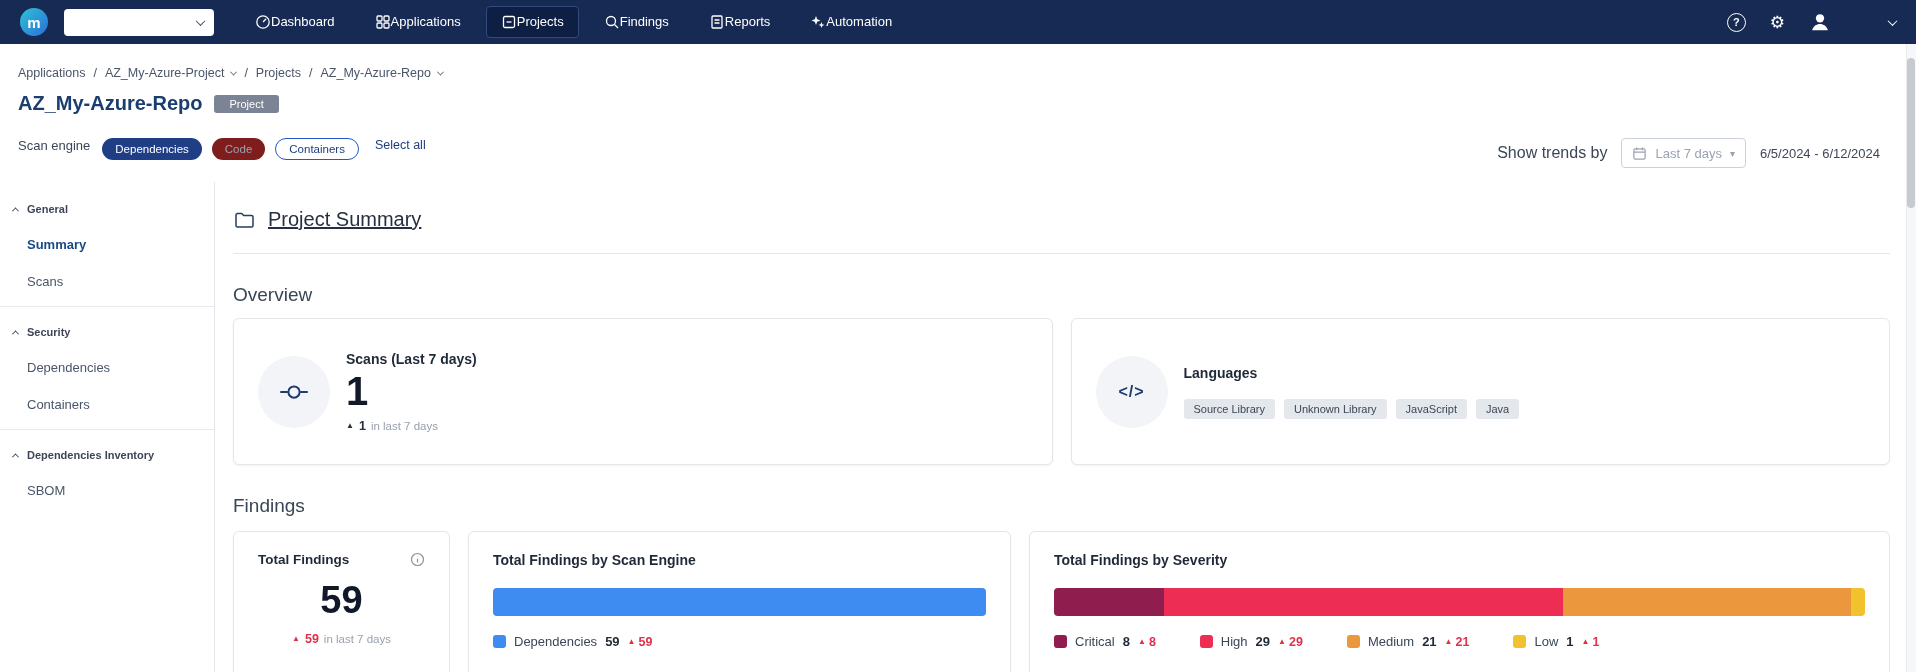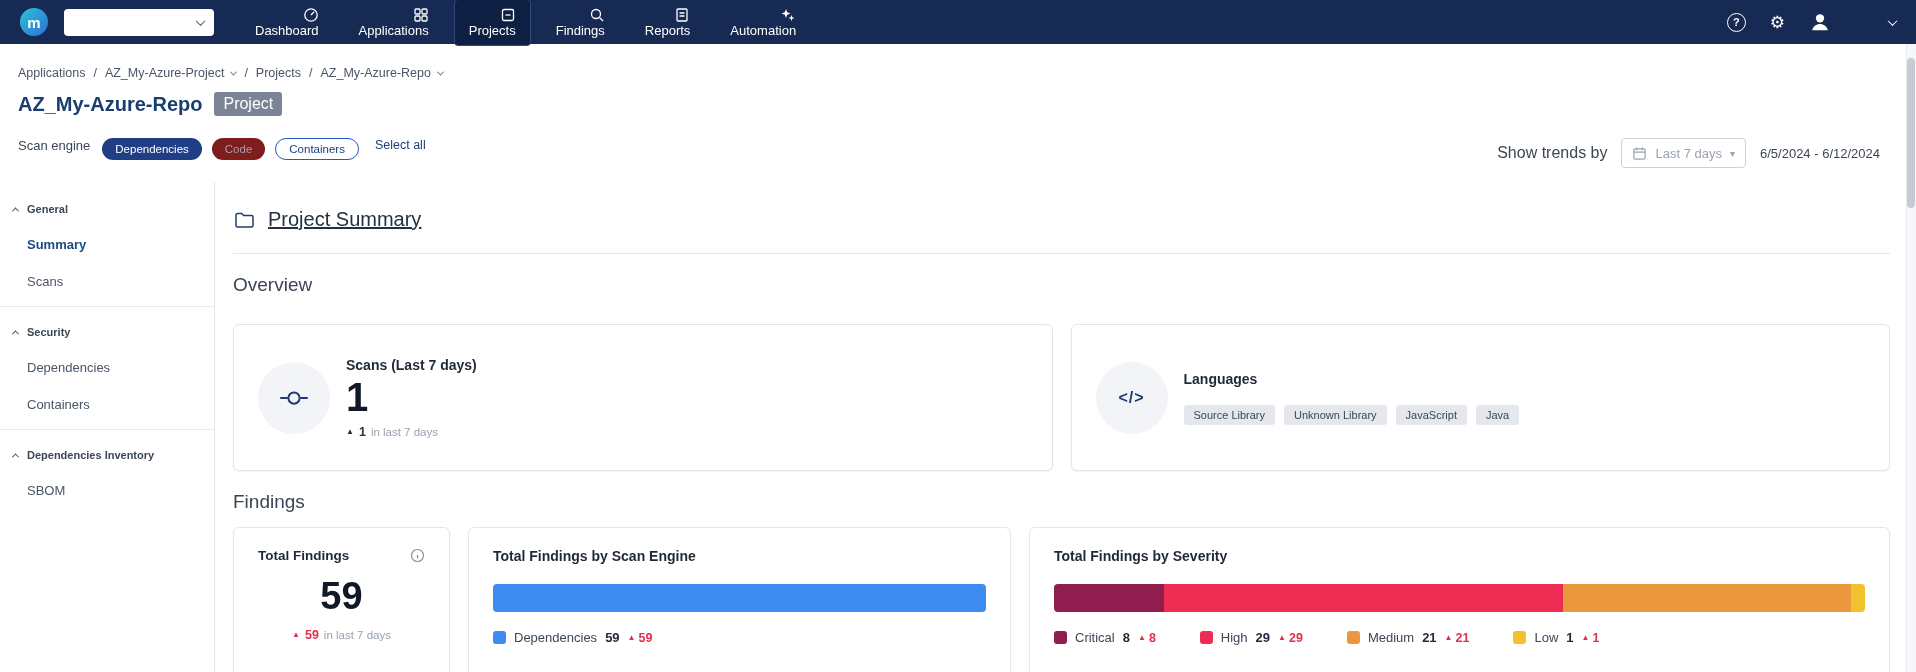--- a/index.html
+++ b/index.html
@@ -8,22 +8,22 @@
 
   
   .navbar{position:absolute;left:0;top:0;width:100%;height:44px;background:#172a54;
     display:flex;align-items:center;padding:0 20px;}
   .logo{width:28px;height:28px;border-radius:50%;background:linear-gradient(135deg,#2fc3d6,#2a6fd8);
     color:#fff;font-weight:bold;font-size:15px;display:flex;align-items:center;justify-content:center;
     margin-right:16px;flex:none;cursor:pointer;}
   .org-selector{width:150px;height:27px;background:#fff;border-radius:4px;display:flex;
     align-items:center;justify-content:flex-end;padding:0 10px;margin-right:26px;color:#44506b;cursor:pointer;}
   .nav-items{display:flex;align-items:center;gap:10px;}
-  .nav-item{display:flex;align-items:flex-end;color:#fff;font-size:13px;
-    padding:7px 14px;border-radius:4px;border:1px solid transparent;cursor:pointer;white-space:nowrap;flex-direction:column;}
+  .nav-item{display:flex;align-items:flex-start;color:#fff;font-size:13px;
+    padding:7px 14px;border-radius:4px;border:1px solid transparent;cursor:pointer;white-space:nowrap;}
   .nav-item.active{background:#0e1f44;border-color:#31497f;}
   .nav-item svg{flex:none;}
   .nav-right{margin-left:auto;display:flex;align-items:center;gap:24px;color:#fff;}
   .help-badge{width:19px;height:19px;border:1.5px solid #fff;border-radius:50%;font-size:11px;
     display:flex;align-items:center;justify-content:center;font-weight:bold;cursor:pointer;}
   .gear{font-size:17px;line-height:1;cursor:pointer;}
   .avatar{cursor:pointer;display:flex;}
   .nav-chev{margin-left:34px;cursor:pointer;display:flex;}
 
   
@@ -34,21 +34,21 @@
   .chev.sm{width:5px;height:5px;border-width:1.4px;}
 
   
   .breadcrumb{position:absolute;left:18px;top:66px;display:flex;align-items:center;gap:8px;
     font-size:12.5px;color:#4a5568;}
   .breadcrumb a{color:#4a5568;text-decoration:none;cursor:pointer;}
   .bc-chev{color:#6b7280;display:inline-flex;margin-left:-1px;cursor:pointer;}
 
   .title-row{position:absolute;left:18px;top:92px;display:flex;align-items:center;gap:12px;}
   .page-title{font-size:20px;font-weight:700;color:#1a3e6f;}
-  .type-badge{background:#7a8494;color:#fff;font-size:16px;padding:3px 9px;border-radius:3px;}
+  .type-badge{background:#7a8494;color:#fff;font-size:11px;padding:3px 15px;border-radius:3px;}
 
   .scan-row{position:absolute;left:18px;right:36px;top:138px;height:30px;display:flex;align-items:flex-start;gap:10px;}
   .scan-label{font-size:13px;color:#3c4657;margin-right:2px;}
   .pill{height:22px;display:inline-flex;align-items:center;padding:0 13px;border-radius:12px;
     font-size:11.5px;cursor:pointer;white-space:nowrap;}
   .pill.selected{background:#203e85;color:#fff;}
   .pill.disabled{background:#7f1d1d;color:#9aa3b2;cursor:default;}
   .pill.outline{background:#fff;border:1.5px solid #2458c5;color:#1c3f7e;}
   .select-all{font-size:12.5px;color:#1c3f7e;margin-left:6px;cursor:pointer;}
   .scan-right{margin-left:auto;display:flex;align-items:center;gap:14px;}
@@ -64,22 +64,22 @@
   .sb-head{display:flex;align-items:center;gap:9px;padding:13px 10px 11px 13px;font-size:11px;
     font-weight:700;color:#3c4657;cursor:pointer;}
   .sb-item{padding:11px 10px 11px 27px;font-size:13px;color:#4a5568;cursor:pointer;}
   .sb-item.active{color:#1a4a85;font-weight:700;}
   .sb-div{border:0;border-top:1px solid #e7eaef;margin:6px 0;}
 
   
   .main{position:absolute;left:233px;top:182px;right:26px;}
   .ps-header{display:flex;align-items:center;gap:13px;margin-top:26px;font-size:20px;color:#243041;text-decoration:underline;}
   .main-div{border:0;border-top:1px solid #e3e6eb;margin-top:22px;}
-  .section-h{margin-top:20px;font-size:19px;font-weight:500;color:#3a4556;}
-  .cards{display:flex;gap:18px;margin-top:28px;}
+  .section-h{margin-top:30px;font-size:19px;font-weight:500;color:#3a4556;}
+  .cards{display:flex;gap:18px;margin-top:12px;}
   .card{background:#fff;border:1px solid #e3e6eb;border-radius:6px;box-shadow:0 1px 2px rgba(16,24,40,.05);}
   .ov-card{flex:1;height:147px;display:flex;align-items:center;padding:0 24px;gap:16px;}
   .icon-circle{width:72px;height:72px;border-radius:50%;background:#f2f4f7;display:flex;
     align-items:center;justify-content:center;flex:none;color:#1e3a6e;}
   .code-glyph{font-size:16px;font-weight:700;color:#1e3a6e;letter-spacing:1px;}
   .card-title{font-size:14px;font-weight:700;color:#1f2937;}
   .big-val{font-size:40px;font-weight:700;color:#111827;line-height:1.1;margin-top:2px;}
   .trend{display:flex;align-items:center;gap:5px;margin-top:6px;}
   .tri{font-size:8px;line-height:1;color:#e0314b;}
   .tri.dark{color:#243041;}

